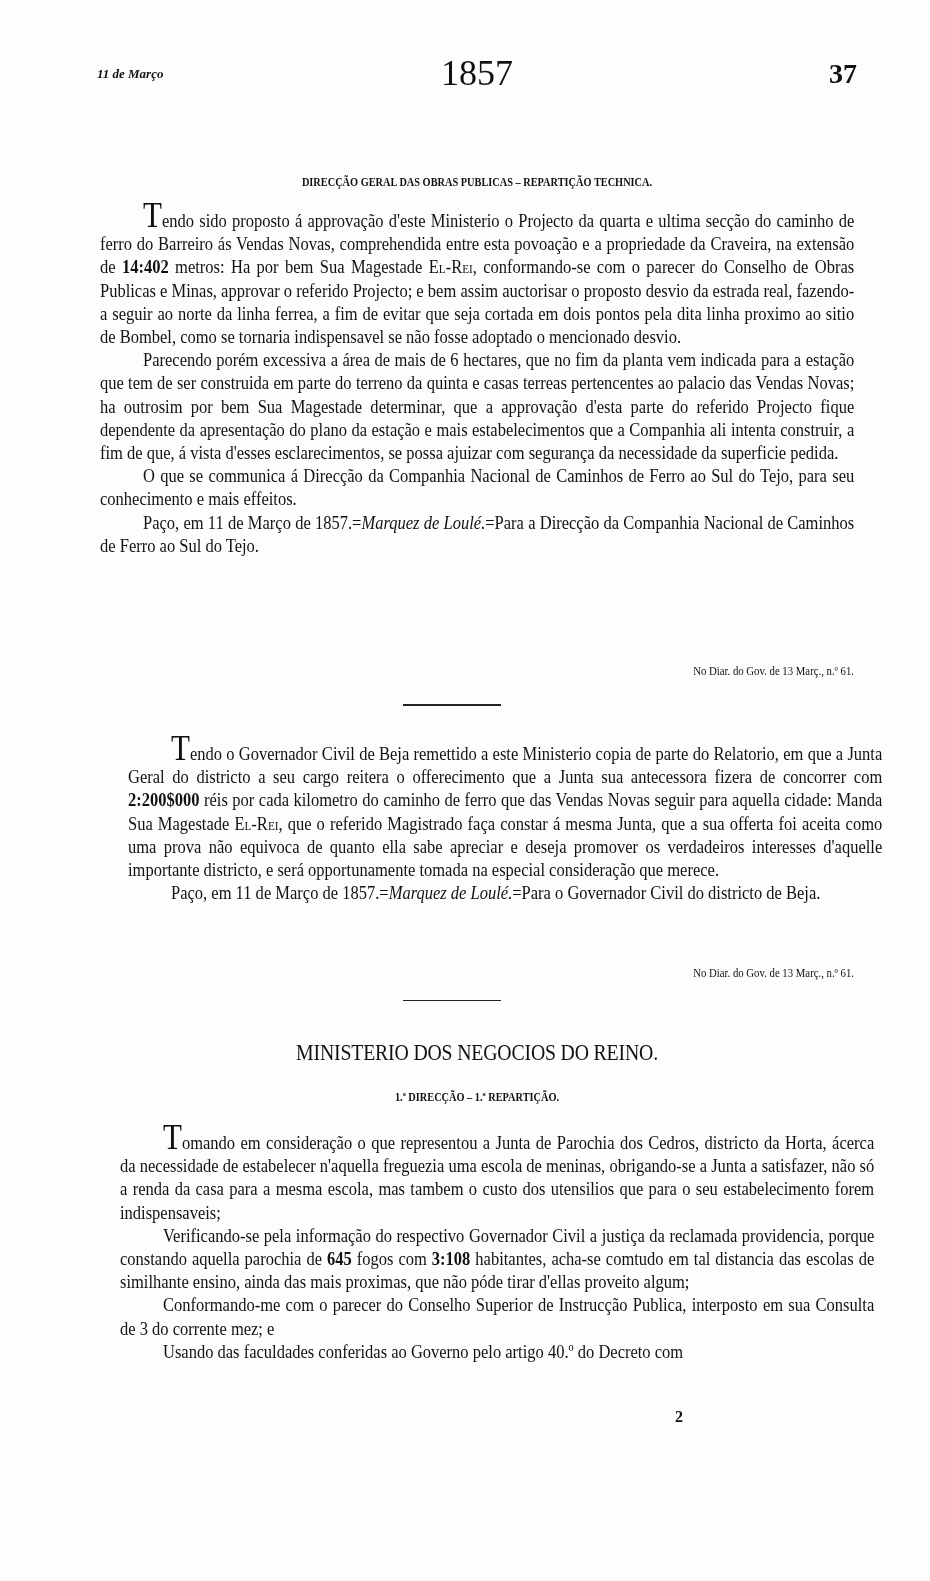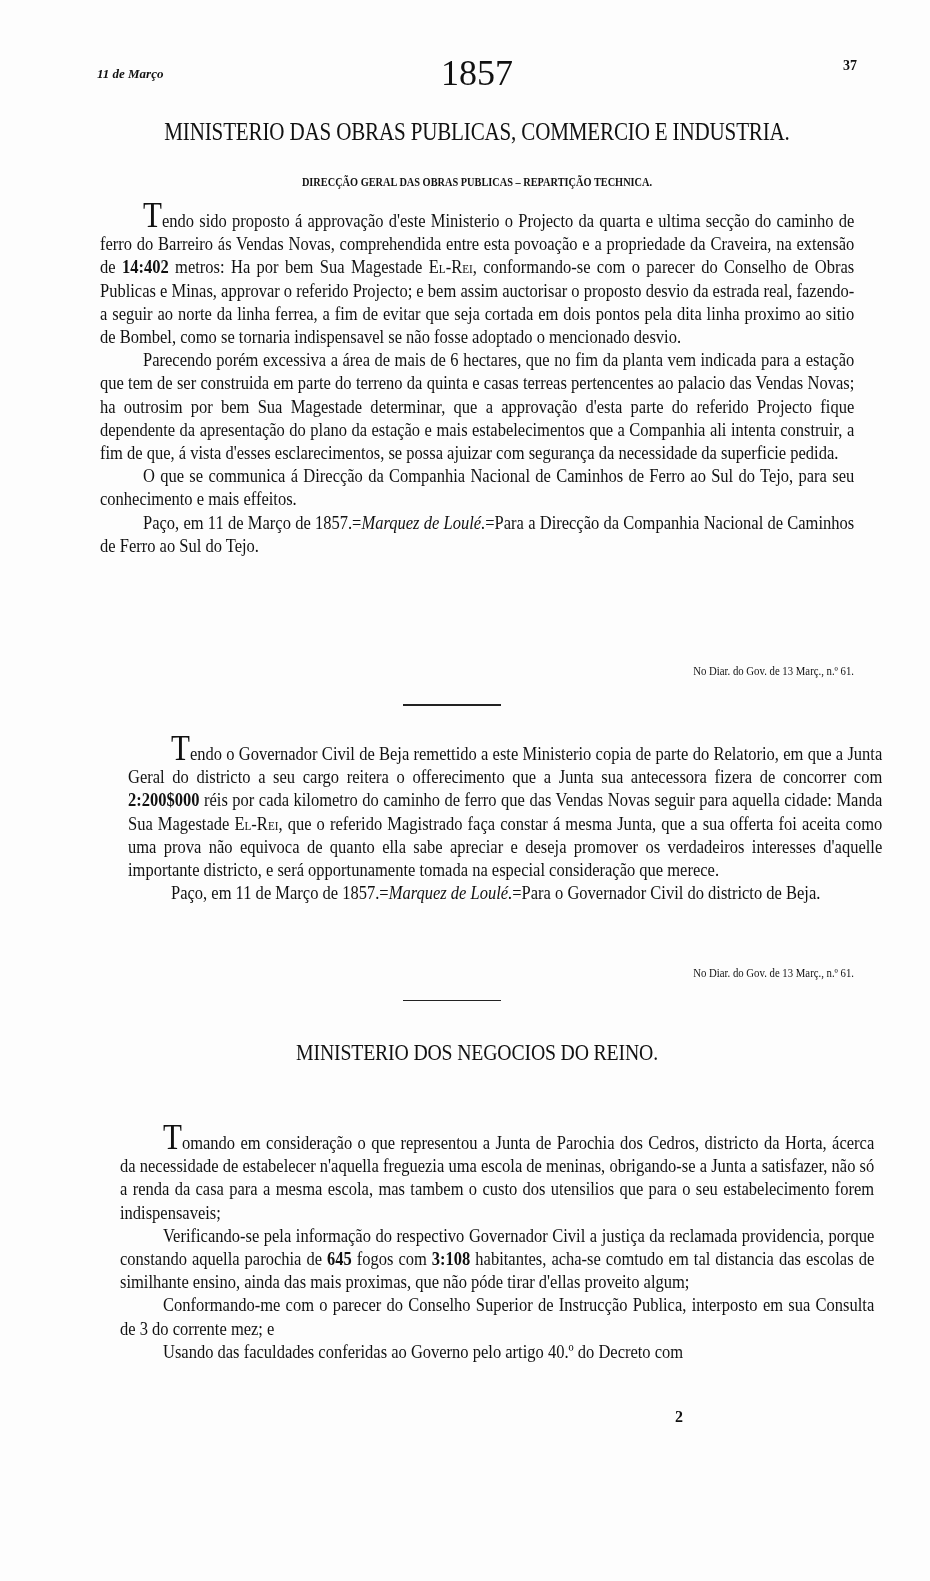--- a/index.html
+++ b/index.html
@@ -6,21 +6,21 @@
     body {
       width: 930px; height: 1581px; position: relative; overflow: hidden;
       font-family: "Liberation Serif", "DejaVu Serif", serif;
       color: #111;
     }
     .page { position: absolute; left: 15px; top: 0; width: 930px; height: 1188px; }
 
     .running-head { position: absolute; top: 52px; left: 82px; width: 760px; height: 30px; }
     .rh-date { position: absolute; left: 0; top: 14px; font-size: 13px; font-weight: bold; font-style: italic; }
     .rh-year { position: absolute; left: 0; right: 0; top: 0; text-align: center; font-size: 36px; }
-    .rh-page { position: absolute; right: 0; top: 6px; font-size: 14px; font-weight: bold; }
+    .rh-page { position: absolute; right: 0; top: 6px; font-size: 28px; font-weight: bold; }
 
     .col { position: absolute; left: 85px; width: 754px; }
 
     .ministry-title {
       text-align: center; font-size: 24.5px; letter-spacing: -0.2px;
       transform: scaleX(0.86); transform-origin: center; white-space: nowrap;
     }
     .subtitle {
       text-align: center; font-size: 12px; font-weight: bold;
       transform: scaleX(0.86); transform-origin: center; white-space: nowrap;
@@ -48,23 +48,20 @@
 <body>
 
 <div class="page">
 
   <div class="running-head">
     <span class="rh-date">11 de Março</span>
     <div class="rh-year">1857</div>
     <span class="rh-page">37</span>
   </div>
 
-  <div class="col" style="top:118px;">
-    <div class="ministry-title">MINISTERIO DAS OBRAS PUBLICAS, COMMERCIO E INDUSTRIA.</div>
-  </div>
   <div class="col" style="top:175px;">
     <div class="subtitle">DIRECÇÃO GERAL DAS OBRAS PUBLICAS – REPARTIÇÃO TECHNICA.</div>
   </div>
 
   <div class="col" style="top:205px;">
     <p class="para"><span class="dropcap">T</span><span>endo sido proposto á approvação d'este Ministerio o Projecto da quarta e ultima secção do caminho de ferro do Barreiro ás Vendas Novas, comprehendida entre esta povoação e a propriedade da Craveira, na extensão de </span><span class="b">14:402</span><span> metros: Ha por bem Sua Magestade </span><span class="sc">El-Rei</span><span>, conformando-se com o parecer do Conselho de Obras Publicas e Minas, approvar o referido Projecto; e bem assim auctorisar o proposto desvio da estrada real, fazendo-a seguir ao norte da linha ferrea, a fim de evitar que seja cortada em dois pontos pela dita linha proximo ao sitio de Bombel, como se tornaria indispensavel se não fosse adoptado o mencionado desvio.</span></p>
     <p class="para">Parecendo porém excessiva a área de mais de 6 hectares, que no fim da planta vem indicada para a estação que tem de ser construida em parte do terreno da quinta e casas terreas pertencentes ao palacio das Vendas Novas; ha outrosim por bem Sua Magestade determinar, que a approvação d'esta parte do referido Projecto fique dependente da apresentação do plano da estação e mais estabelecimentos que a Companhia ali intenta construir, a fim de que, á vista d'esses esclarecimentos, se possa ajuizar com segurança da necessidade da superficie pedida.</p>
     <p class="para">O que se communica á Direcção da Companhia Nacional de Caminhos de Ferro ao Sul do Tejo, para seu conhecimento e mais effeitos.</p>
     <p class="para"><span>Paço, em 11 de Março de 1857.</span><span>=</span><span class="i">Marquez de Loulé.</span><span>=</span><span>Para a Direcção da Companhia Nacional de Caminhos de Ferro ao Sul do Tejo.</span></p>
   </div>
@@ -78,20 +75,23 @@
     <p class="para"><span>Paço, em 11 de Março de 1857.</span><span>=</span><span class="i">Marquez de Loulé.</span><span>=</span><span>Para o Governador Civil do districto de Beja.</span></p>
   </div>
   <div class="col" style="top:966px; height:20px;">
     <span class="citation">No Diar. do Gov. de 13 Març., n.º 61.</span>
   </div>
   <div class="rule" style="left:388px; top:1000px; width:98px; height:1px;"></div>
 
   <div class="col" style="top:1040px;">
     <div class="ministry-title" style="font-size:23px;">MINISTERIO DOS NEGOCIOS DO REINO.</div>
   </div>
+  <div class="col" style="top:1090px;">
+    <div class="subtitle">1.ª DIRECÇÃO – 1.ª REPARTIÇÃO.</div>
+  </div>
 
   <div class="col" style="top:1127px;margin-left:20px;">
     <p class="para"><span class="dropcap">T</span><span>omando em consideração o que representou a Junta de Parochia dos Cedros, districto da Horta, ácerca da necessidade de estabelecer n'aquella freguezia uma escola de meninas, obrigando-se a Junta a satisfazer, não só a renda da casa para a mesma escola, mas tambem o custo dos utensilios que para o seu estabelecimento forem indispensaveis;</span></p>
     <p class="para"><span>Verificando-se pela informação do respectivo Governador Civil a justiça da reclamada providencia, porque constando aquella parochia de </span><span class="b">645</span><span> fogos com </span><span class="b">3:108</span><span> habitantes, acha-se comtudo em tal distancia das escolas de similhante ensino, ainda das mais proximas, que não póde tirar d'ellas proveito algum;</span></p>
     <p class="para">Conformando-me com o parecer do Conselho Superior de Instrucção Publica, interposto em sua Consulta de 3 do corrente mez; e</p>
     <p class="para">Usando das faculdades conferidas ao Governo pelo artigo 40.º do Decreto com</p>
   </div>
 
   <div class="signature-num" style="left:660px; top:1408px;">2</div>
 </div>

